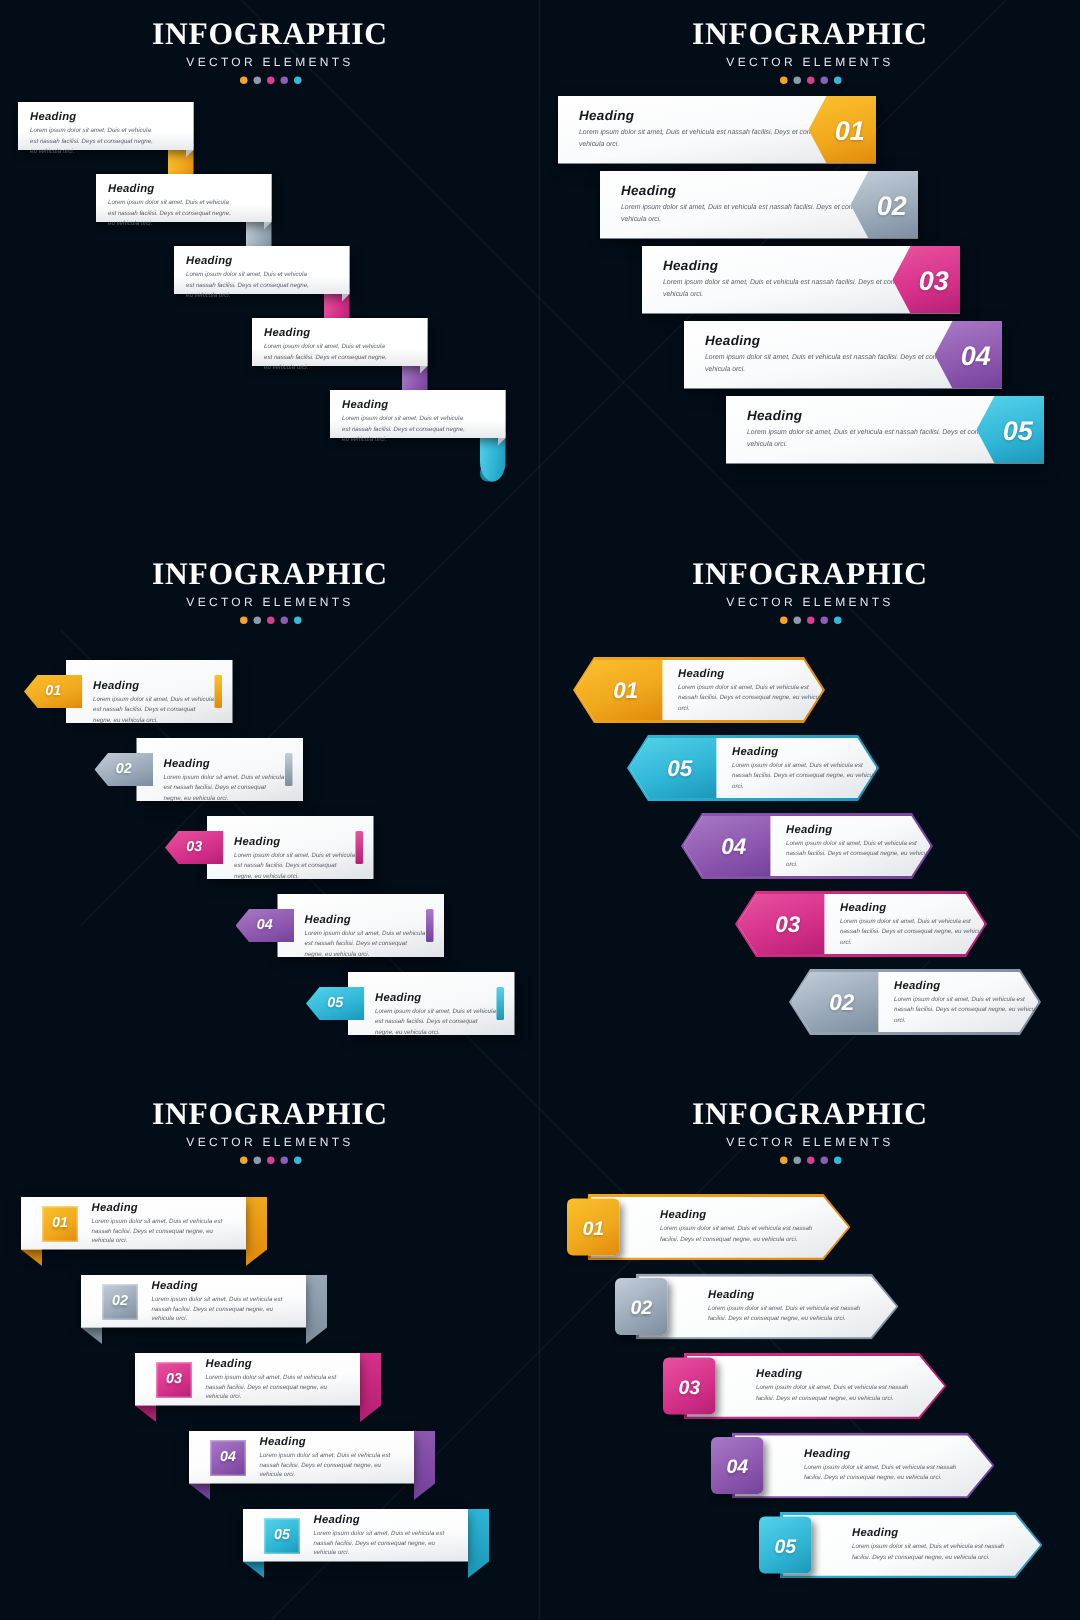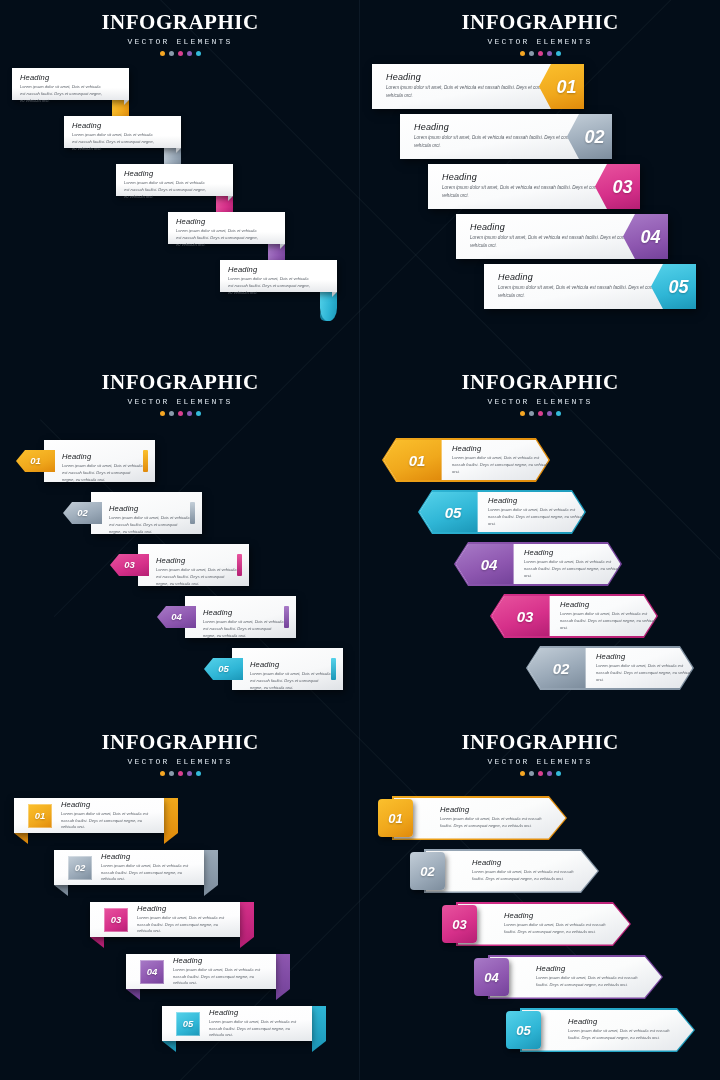--- a/index.html
+++ b/index.html
@@ -32,27 +32,27 @@
   .panel:nth-child(2n)::after{ display:none; }
 
   
   .phead { text-align:center; padding-top:10px; }
   .ptitle {
     color:#ffffff; font-size:21px; font-weight:bold; letter-spacing:.5px;
     font-family:"Liberation Serif", serif;
   }
   .psub {
     color:#dfe7ee; font-size:8px; letter-spacing:2.2px; margin-top:2px;
-    font-family:Liberation Mono, monospace;
+    font-family:Liberation Sans, sans-serif;
   }
   .pdots { margin-top:5px; display:flex; gap:4px; justify-content:center; }
   .pdot { width:5px; height:5px; border-radius:50%; }
 
   
-  .hd { font-size:7.5px; font-weight:normal; font-style:italic; color:#15181c; letter-spacing:.2px; }
+  .hd { font-size:7.5px; font-weight:bold; font-style:italic; color:#15181c; letter-spacing:.2px; }
   .bd { font-size:4.1px; font-style:italic; color:#5a6068; line-height:1.65; margin-top:2px; }
   .hd-lg { font-size:9px; }
   .bd-lg { font-size:4.6px; }
   .num { color:#fff; font-weight:bold; font-style:italic; line-height:1; text-shadow:0 1px 2px rgba(0,0,0,.25); }
 
   .rows { position:relative; margin-top:10px; }
   .row { position:relative; }
 
   
   .p1 .row { height:48px; }

